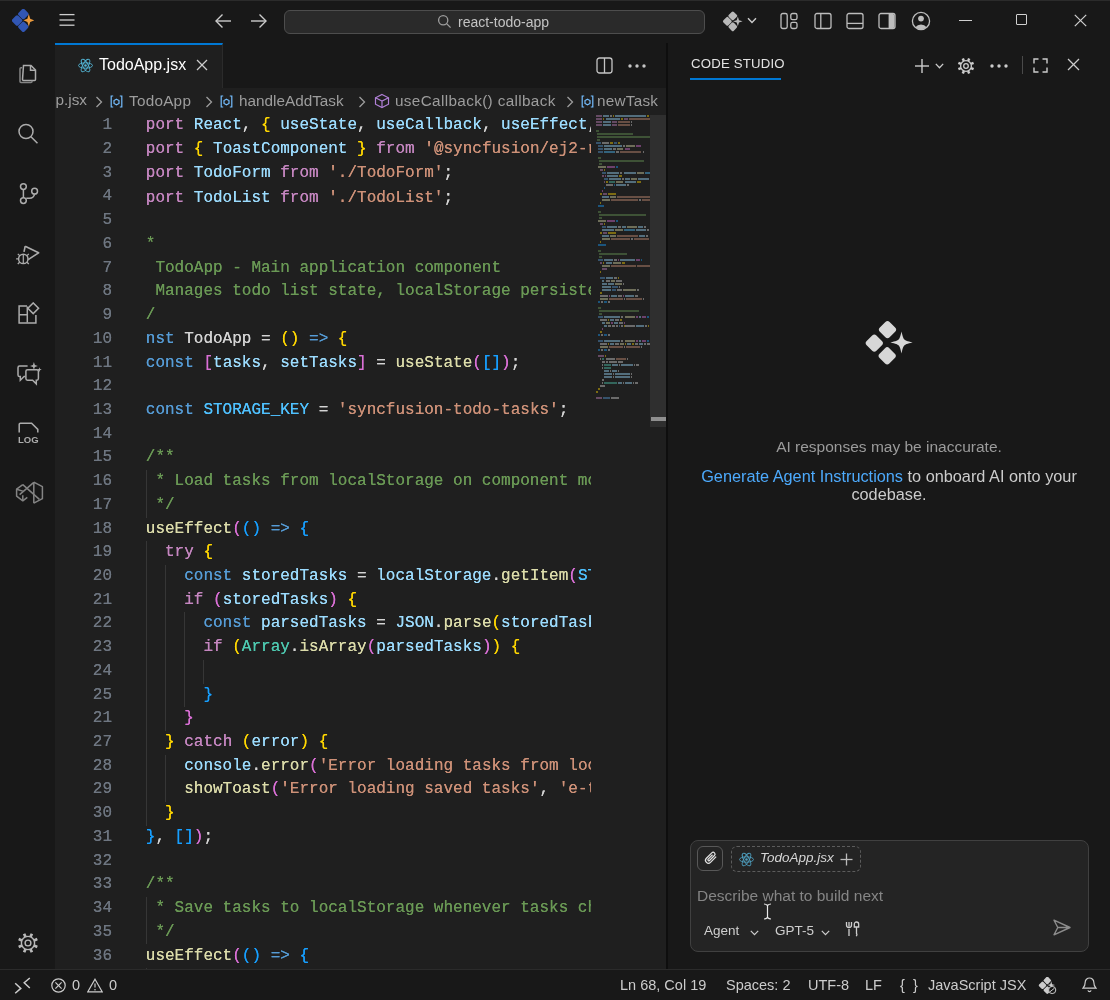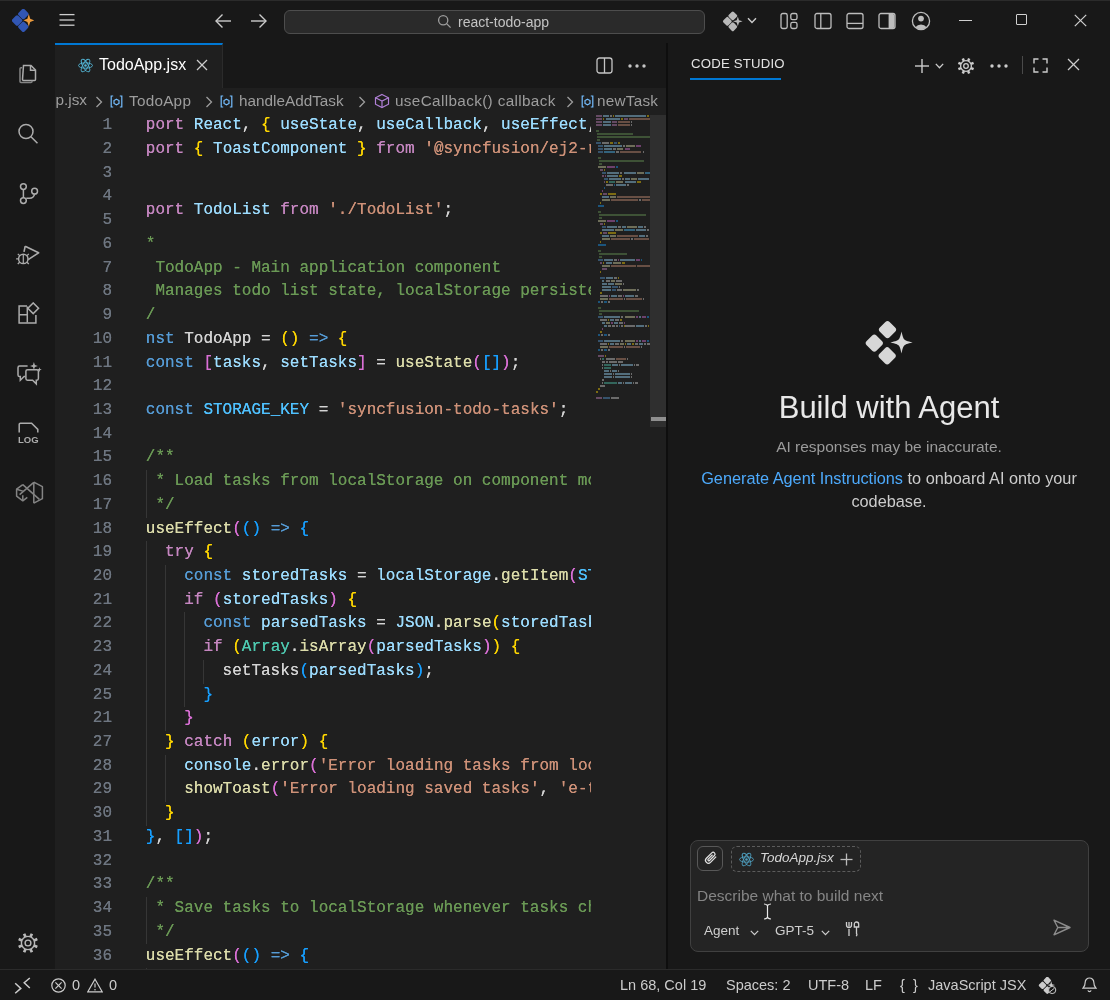--- a/index.html
+++ b/index.html
@@ -303,38 +303,38 @@
 <div class="abs" style="left:110.00px;top:639.74px;width:1px;height:23.72px;background:#363636"></div>
 <div class="abs" style="left:90.80px;top:663.46px;width:1px;height:23.72px;background:#363636"></div>
 <div class="abs" style="left:110.00px;top:663.46px;width:1px;height:23.72px;background:#363636"></div>
 <div class="abs" style="left:90.80px;top:687.18px;width:1px;height:23.72px;background:#363636"></div>
 <div class="abs" style="left:90.80px;top:782.06px;width:1px;height:23.72px;background:#363636"></div>
 <div class="abs" style="left:90.80px;top:805.78px;width:1px;height:23.72px;background:#363636"></div>
 <div class="abs" style="left:90.80px;top:853.22px;width:1px;height:23.72px;background:#363636"></div>
 <div class="abs" style="left:90.80000000000001px;top:0;width:445.2px;height:854px;overflow:hidden">
 <div class="abs mono" style="left:0;top:-0.70px"><span style="color:#C586C0">port</span><span style="color:#9CDCFE"> React</span><span style="color:#d4d4d4">, </span><span style="color:#FFD700">{</span><span style="color:#9CDCFE"> useState</span><span style="color:#d4d4d4">, </span><span style="color:#9CDCFE">useCallback</span><span style="color:#d4d4d4">, </span><span style="color:#9CDCFE">useEffect</span><span style="color:#d4d4d4">, </span></div>
 <div class="abs mono" style="left:0;top:23.02px"><span style="color:#C586C0">port</span><span style="color:#d4d4d4"> </span><span style="color:#FFD700">{</span><span style="color:#9CDCFE"> ToastComponent</span><span style="color:#FFD700"> }</span><span style="color:#C586C0"> from</span><span style="color:#CE9178"> '@syncfusion/ej2-react-notifications'</span></div>
-<div class="abs mono" style="left:0;top:84px"><span style="color:#C586C0">port</span><span style="color:#9CDCFE"> TodoList</span><span style="color:#C586C0"> from</span><span style="color:#CE9178"> './TodoList'</span><span style="color:#d4d4d4">;</span></div>
+<div class="abs mono" style="left:0;top:46.74px"><span style="color:#C586C0">port</span><span style="color:#9CDCFE"> TodoForm</span><span style="color:#C586C0"> from</span><span style="color:#CE9178"> './TodoForm'</span><span style="color:#d4d4d4">;</span></div>
+<div class="abs mono" style="left:0;top:72px"><span style="color:#C586C0">port</span><span style="color:#9CDCFE"> TodoList</span><span style="color:#C586C0"> from</span><span style="color:#CE9178"> './TodoList'</span><span style="color:#d4d4d4">;</span></div>
 <div class="abs mono" style="left:0;top:117.90px"><span style="color:#6A9955">*</span></div>
 <div class="abs mono" style="left:0;top:141.62px"><span style="color:#6A9955"> TodoApp - Main application component</span></div>
 <div class="abs mono" style="left:0;top:165.34px"><span style="color:#6A9955"> Manages todo list state, localStorage persistence, and</span></div>
 <div class="abs mono" style="left:0;top:189.06px"><span style="color:#6A9955">/</span></div>
 <div class="abs mono" style="left:0;top:212.78px"><span style="color:#569CD6">nst</span><span style="color:#d4d4d4"> TodoApp</span><span style="color:#d4d4d4"> = </span><span style="color:#FFD700">()</span><span style="color:#569CD6"> =&gt;</span><span style="color:#d4d4d4"> </span><span style="color:#FFD700">{</span></div>
 <div class="abs mono" style="left:0;top:236.50px"><span style="color:#569CD6">const</span><span style="color:#d4d4d4"> </span><span style="color:#DA70D6">[</span><span style="color:#9CDCFE">tasks</span><span style="color:#d4d4d4">, </span><span style="color:#9CDCFE">setTasks</span><span style="color:#DA70D6">]</span><span style="color:#d4d4d4"> = </span><span style="color:#DCDCAA">useState</span><span style="color:#DA70D6">(</span><span style="color:#179FFF">[]</span><span style="color:#DA70D6">)</span><span style="color:#d4d4d4">;</span></div>
 <div class="abs mono" style="left:0;top:283.94px"><span style="color:#569CD6">const</span><span style="color:#4FC1FF"> STORAGE_KEY</span><span style="color:#d4d4d4"> = </span><span style="color:#CE9178">'syncfusion-todo-tasks'</span><span style="color:#d4d4d4">;</span></div>
 <div class="abs mono" style="left:0;top:331.38px"><span style="color:#6A9955">/**</span></div>
 <div class="abs mono" style="left:0;top:355.10px"><span style="color:#6A9955"> * Load tasks from localStorage on component mount</span></div>
 <div class="abs mono" style="left:0;top:378.82px"><span style="color:#6A9955"> */</span></div>
 <div class="abs mono" style="left:0;top:402.54px"><span style="color:#DCDCAA">useEffect</span><span style="color:#DA70D6">(</span><span style="color:#179FFF">()</span><span style="color:#569CD6"> =&gt;</span><span style="color:#d4d4d4"> </span><span style="color:#179FFF">{</span></div>
 <div class="abs mono" style="left:0;top:426.26px"><span style="color:#d4d4d4">  </span><span style="color:#C586C0">try</span><span style="color:#d4d4d4"> </span><span style="color:#FFD700">{</span></div>
 <div class="abs mono" style="left:0;top:449.98px"><span style="color:#d4d4d4">    </span><span style="color:#569CD6">const</span><span style="color:#9CDCFE"> storedTasks</span><span style="color:#d4d4d4"> = </span><span style="color:#9CDCFE">localStorage</span><span style="color:#d4d4d4">.</span><span style="color:#DCDCAA">getItem</span><span style="color:#DA70D6">(</span><span style="color:#4FC1FF">STORAGE_KEY</span></div>
 <div class="abs mono" style="left:0;top:473.70px"><span style="color:#d4d4d4">    </span><span style="color:#C586C0">if</span><span style="color:#d4d4d4"> </span><span style="color:#DA70D6">(</span><span style="color:#9CDCFE">storedTasks</span><span style="color:#DA70D6">)</span><span style="color:#d4d4d4"> </span><span style="color:#FFD700">{</span></div>
 <div class="abs mono" style="left:0;top:497.42px"><span style="color:#d4d4d4">      </span><span style="color:#569CD6">const</span><span style="color:#9CDCFE"> parsedTasks</span><span style="color:#d4d4d4"> = </span><span style="color:#9CDCFE">JSON</span><span style="color:#d4d4d4">.</span><span style="color:#DCDCAA">parse</span><span style="color:#FFD700">(</span><span style="color:#9CDCFE">storedTasks</span></div>
 <div class="abs mono" style="left:0;top:521.14px"><span style="color:#d4d4d4">      </span><span style="color:#C586C0">if</span><span style="color:#d4d4d4"> </span><span style="color:#FFD700">(</span><span style="color:#4EC9B0">Array</span><span style="color:#d4d4d4">.</span><span style="color:#DCDCAA">isArray</span><span style="color:#DA70D6">(</span><span style="color:#9CDCFE">parsedTasks</span><span style="color:#DA70D6">)</span><span style="color:#FFD700">)</span><span style="color:#d4d4d4"> </span><span style="color:#FFD700">{</span></div>
-<div class="abs mono" style="left:0;top:544.86px"><span style="color:#d4d4d4">        </span><span style="color:#d4d4d4">setTasks</span><span style="color:#179FFF">(</span><span style="color:#9CDCFE">parsedTasks</span><span style="color:#179FFF">)</span><span style="color:#d4d4d4">;</span></div>
 <div class="abs mono" style="left:0;top:568.58px"><span style="color:#d4d4d4">      </span><span style="color:#179FFF">}</span></div>
 <div class="abs mono" style="left:0;top:592.30px"><span style="color:#d4d4d4">    </span><span style="color:#DA70D6">}</span></div>
 <div class="abs mono" style="left:0;top:616.02px"><span style="color:#d4d4d4">  </span><span style="color:#FFD700">}</span><span style="color:#d4d4d4"> </span><span style="color:#C586C0">catch</span><span style="color:#d4d4d4"> </span><span style="color:#FFD700">(</span><span style="color:#9CDCFE">error</span><span style="color:#FFD700">)</span><span style="color:#d4d4d4"> </span><span style="color:#FFD700">{</span></div>
 <div class="abs mono" style="left:0;top:639.74px"><span style="color:#d4d4d4">    </span><span style="color:#9CDCFE">console</span><span style="color:#d4d4d4">.</span><span style="color:#DCDCAA">error</span><span style="color:#DA70D6">(</span><span style="color:#CE9178">'Error loading tasks from localStorage:'</span></div>
 <div class="abs mono" style="left:0;top:663.46px"><span style="color:#d4d4d4">    </span><span style="color:#DCDCAA">showToast</span><span style="color:#DA70D6">(</span><span style="color:#CE9178">'Error loading saved tasks'</span><span style="color:#d4d4d4">, </span><span style="color:#CE9178">'e-toast-danger'</span></div>
 <div class="abs mono" style="left:0;top:687.18px"><span style="color:#d4d4d4">  </span><span style="color:#FFD700">}</span></div>
 <div class="abs mono" style="left:0;top:710.90px"><span style="color:#179FFF">}</span><span style="color:#d4d4d4">, </span><span style="color:#179FFF">[]</span><span style="color:#DA70D6">)</span><span style="color:#d4d4d4">;</span></div>
 <div class="abs mono" style="left:0;top:758.34px"><span style="color:#6A9955">/**</span></div>
 <div class="abs mono" style="left:0;top:782.06px"><span style="color:#6A9955"> * Save tasks to localStorage whenever tasks change</span></div>
 <div class="abs mono" style="left:0;top:805.78px"><span style="color:#6A9955"> */</span></div>
@@ -700,23 +700,22 @@
         </g>
       </svg>
 <svg class="abs" style="left:192px;top:272px" width="60" height="56" viewBox="0 0 60 56">
 <g fill="#d7d7d7">
           <rect x="20.6" y="7.7" width="13.8" height="13.8" rx="3" transform="rotate(45 27.5 14.6)"></rect>
 <rect x="7.4" y="21.2" width="13.8" height="13.8" rx="3" transform="rotate(45 14.3 28.1)"></rect>
 <rect x="20.3" y="33.9" width="13.8" height="13.8" rx="3" transform="rotate(45 27.2 40.8)"></rect>
 <path d="M41.5 16.4 C42.8 22.1 43.4 23.4 44.5 24.5 C45.6 25.6 46.9 26.2 52.6 27.4 C46.9 28.6 45.6 29.2 44.5 30.3 C43.4 31.4 42.8 32.7 41.5 38.4 C40.2 32.7 39.6 31.4 38.5 30.3 C37.4 29.2 36.1 28.6 30.4 27.4 C36.1 26.2 37.4 25.6 38.5 24.5 C39.6 23.4 40.2 22.1 41.5 16.4 Z"></path>
         </g>
       </svg>
-<div class="abs" style="left:0;top:347px;width:442px;text-align:center;font-size:31px;color:#e8e8e8">Build with Agent</div>
 <div class="abs" style="left:0;top:395px;width:442px;text-align:center;font-size:15.5px;color:#9b9b9b">AI responses may be inaccurate.</div>
-<div class="abs" style="left:0;top:424px;width:442px;text-align:center;font-size:16.3px;color:#cccccc;line-height:23px"><span style="color:#4daafc">Generate Agent Instructions</span> to onboard AI onto your<br>codebase.</div>
+<div class="abs" style="left:0;top:424px;width:442px;text-align:center;font-size:16.3px;color:#cccccc;line-height:18px"><span style="color:#4daafc">Generate Agent Instructions</span> to onboard AI onto your<br>codebase.</div>
 <div class="abs" style="left:22px;top:797px;width:399px;height:112px;background:#242424;border:1px solid #404040;border-radius:8px"></div>
 <div class="abs" style="left:29px;top:803px;width:26px;height:25px;border:1px solid #585858;border-radius:6px"></div>
 <svg class="abs" style="left:35px;top:807px" width="15" height="17" viewBox="0 0 15 17">
 <g fill="none" stroke="#e2e2e2" stroke-width="1.25" transform="rotate(45 7.5 8.5)">
 <path d="M10.2 3.2 V11.2 a2.9 2.9 0 0 1 -5.8 0 V3.6 a1.9 1.9 0 0 1 3.8 0 V10.6 a0.95 0.95 0 0 1 -1.9 0 V4.4"></path>
         </g>
       </svg>
 <div class="abs" style="left:63px;top:803px;width:130px;height:26px;border:1px dashed #5c5c5c;border-radius:6px"></div>
 <svg class="abs" style="left:71px;top:809px" width="15" height="15" viewBox="0 0 15 15">
         <g fill="none" stroke="#4f9fbf" stroke-width="0.9">

